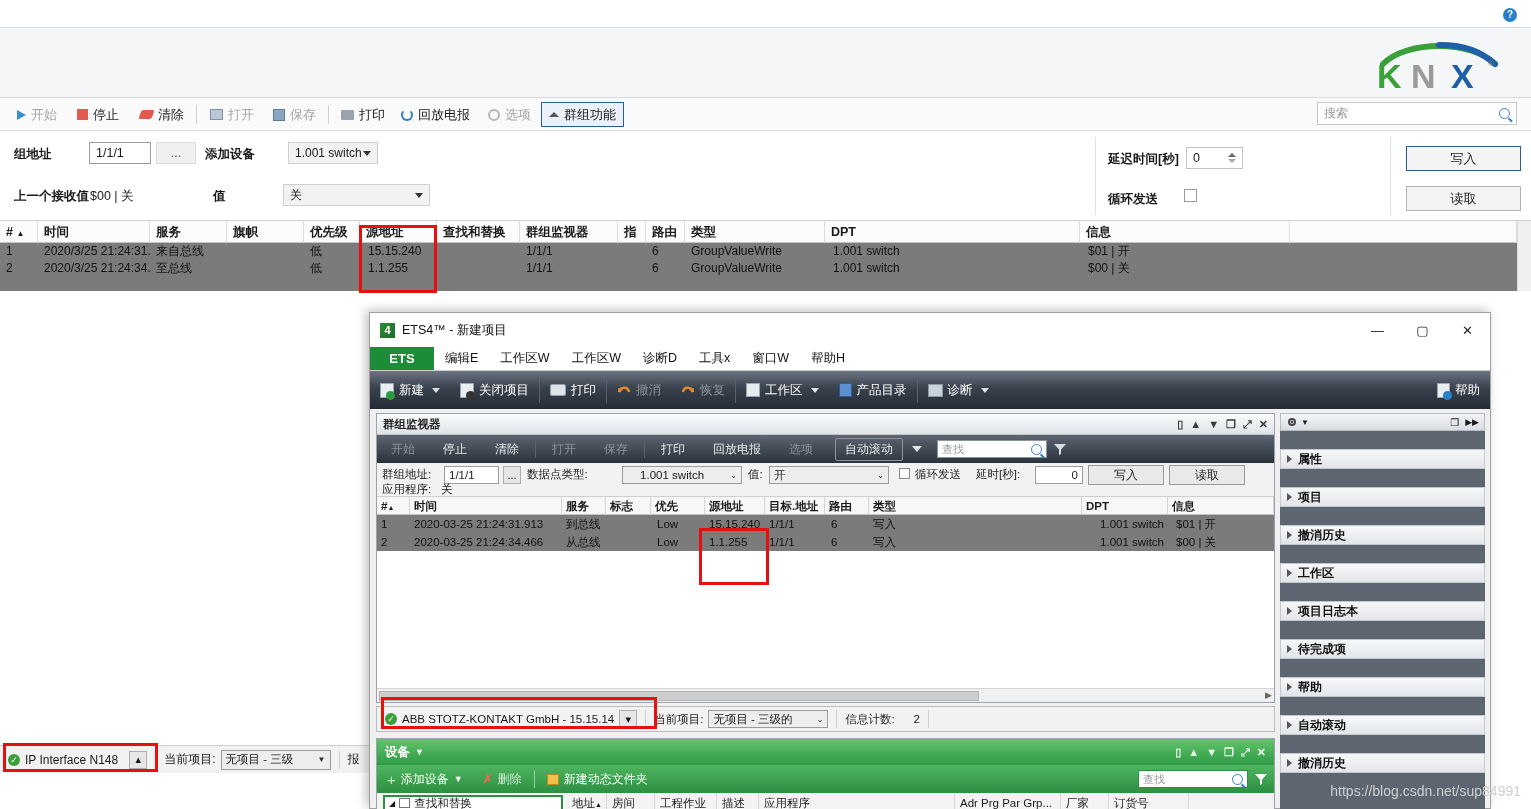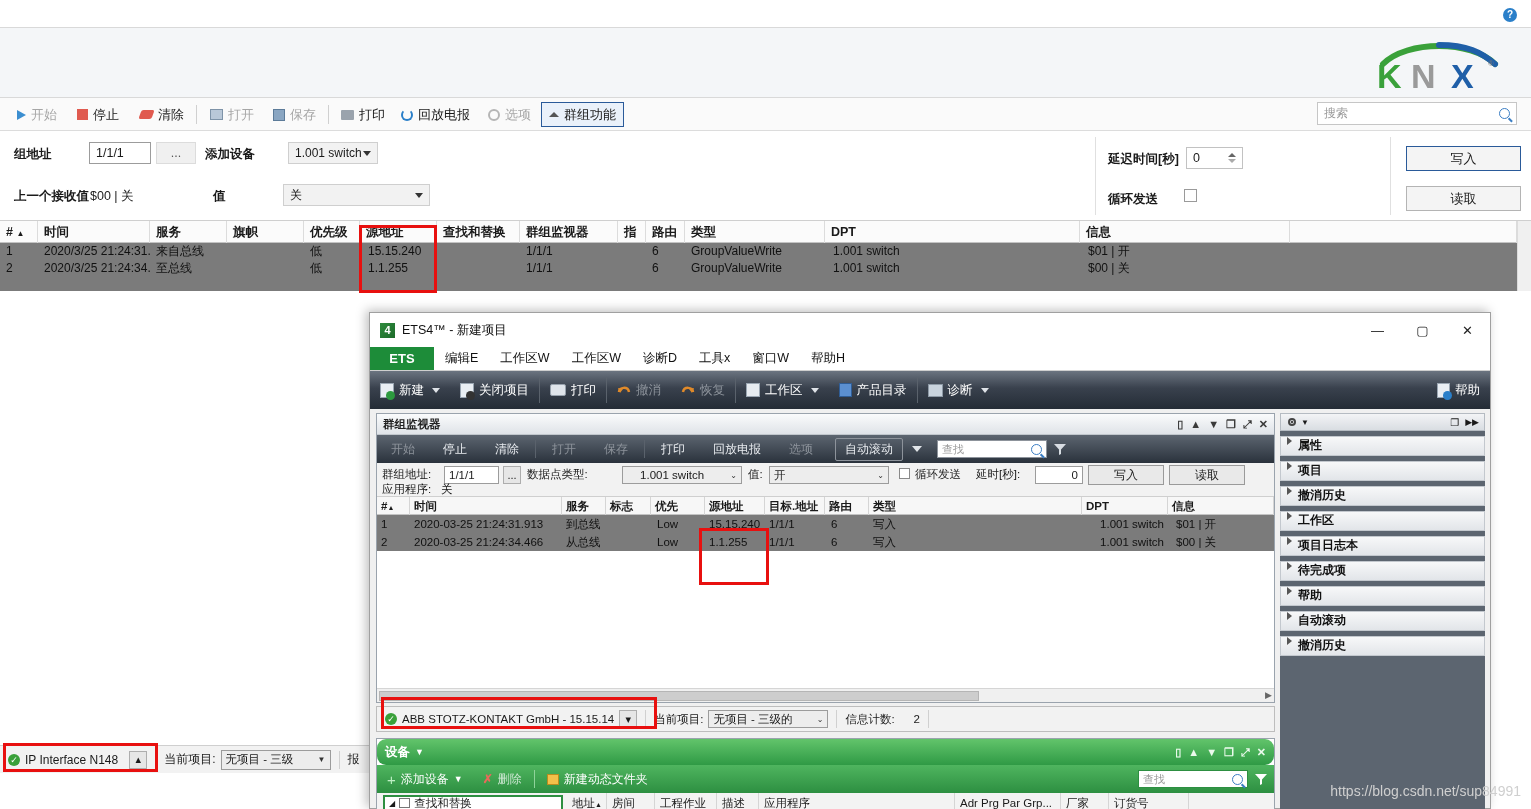--- a/index.html
+++ b/index.html
@@ -140,37 +140,37 @@
 
   .gm-status { position:absolute; left:6px; top:297px; width:899px; height:26px; background:#f2f2f2; border:1px solid #bdbdbd;
      display:flex; align-items:center; font-size:11.5px;}
   .st-cell { display:flex; align-items:center; gap:5px; padding:0 8px; height:100%; }
   .st-div { width:1px; height:18px; background:#d0d0d0;}
   .greendot { width:12px;height:12px;border-radius:50%; background:#3aa03a; color:#fff; font-size:9px; line-height:12px; text-align:center;}
 
   
   .dev-panel { position:absolute; left:6px; top:329px; width:899px; height:166px; background:#fff; border:1px solid #9aa3ad;}
   .dev-caption { height:26px; background:linear-gradient(180deg,#62c46b,#2f9a45); display:flex; align-items:center; padding:0 8px;
-     color:#fff; font-weight:bold; font-size:12.5px;border-radius:9px;}
+     color:#fff; font-weight:bold; font-size:12.5px;}
   .dev-toolbar { height:28px; background:linear-gradient(180deg,#4fb55f,#2d8f41); display:flex; align-items:center; color:#fff; font-size:12px;}
   .dt { padding:0 10px; display:flex; align-items:center; gap:5px;}
   .dt.dim { color:#cfe8d4; }
   .dev-search { margin-left:auto; width:110px; height:18px; background:#fff; border:1px solid #2d8f41; display:flex; align-items:center;
      padding:0 4px; color:#9a9a9a; font-size:11px;}
   .dev-thead { position:relative; height:20px; background:#f3f3f3; border-bottom:1px solid #c5c5c5;}
   .dev-th { position:absolute; top:0; height:20px; line-height:20px; font-size:11.5px; padding-left:5px; border-right:1px solid #d5d5d5; white-space:nowrap;}
   .dev-treebox { position:absolute; left:6px; top:2px; width:180px; height:16px; border:2px solid #2d8f41; background:#fff;
      display:flex; align-items:center; gap:4px; padding:0 4px; font-size:11.5px;}
 
   
   .side { position:absolute; left:910px; top:4px; width:205px; height:491px; background:#5c6570; }
   .side-head { height:18px; background:linear-gradient(180deg,#f3f4f6,#d9dde2); display:flex; align-items:center; padding:0 5px;
      border:1px solid #b5bbc2; }
-  .side-item { height:20px; margin-top:5px; background:linear-gradient(180deg,#f7f8f9,#e2e5e9); border:1px solid #c3c8ce;
-     display:flex; gap:6px; padding:0 6px; font-size:12px; color:#111; font-weight:bold;}
+  .side-item { height:20px; margin-top:18px; background:linear-gradient(180deg,#f7f8f9,#e2e5e9); border:1px solid #c3c8ce;
+     display:flex; align-items:center; gap:6px; padding:0 6px; font-size:12px; color:#111; font-weight:bold;}
   .tri { width:0;height:0;border-top:4px solid transparent;border-bottom:4px solid transparent;border-left:5px solid #555;}
 
   
   .bg-statusbar { position:absolute; left:0; top:745px; width:369px; height:28px; background:#f2f2f2; border-top:1px solid #cfcfcf;
      display:flex; align-items:center; font-size:12px;}
 
   .watermark { position:absolute; right:10px; bottom:10px; color:#cfcfcf; font-size:14px; z-index:70;}
 
   .gear { width:12px;height:12px; }
 </style>

